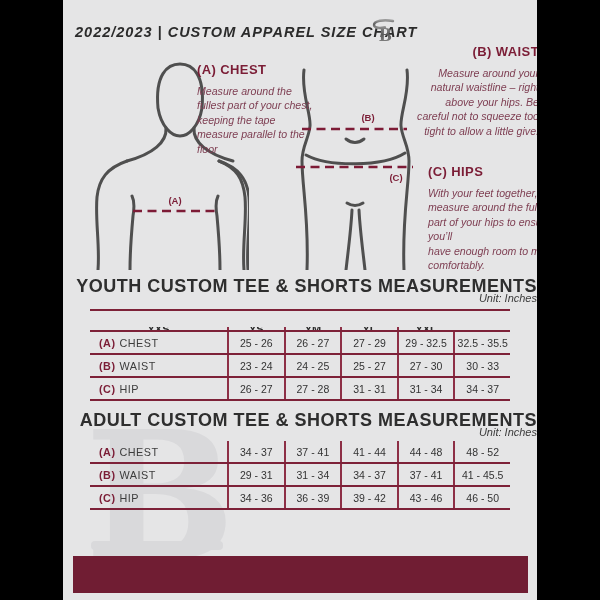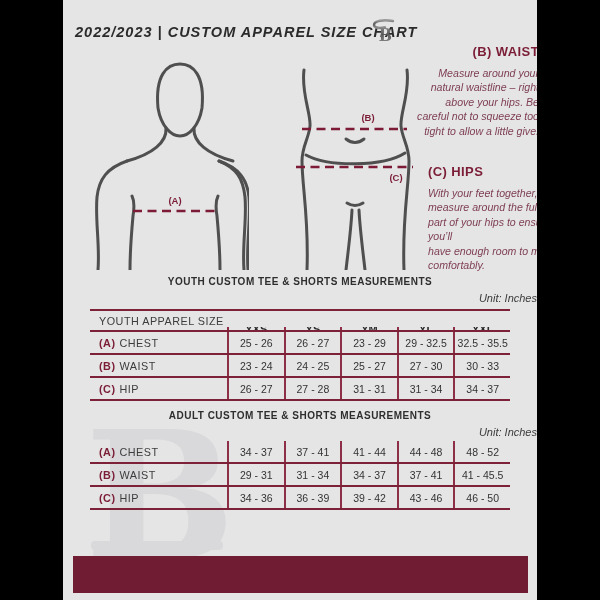--- a/index.html
+++ b/index.html
@@ -30,22 +30,22 @@
                 white-space:pre-line; }
   #chest-col { left:134px; top:62px;  width:118px; }
   #waist-col { left:352px; top:44px;  width:124px;text-align:right; }
   #hips-col  { left:365px; top:164px; width:130px; }
 
   .figure { position:absolute; z-index:1; }
   #figure-chest { left:14px;  top:58px; }
   #figure-hips  { left:225px; top:58px; }
 
   
-  .tbl-title { position:absolute; width:100%; text-align:center; z-index:2;
-               font-size:10px; font-weight:bold; letter-spacing:.5px; color:#2e2e2e; }
+  .tbl-title { position:absolute; width:100%; text-align:right; z-index:2;
+               font-size:18px; font-weight:bold; letter-spacing:.5px; color:#2e2e2e; }
   .tbl-unit  { position:absolute; width:100%; text-align:right; z-index:2;
                font-size:11px; font-style:italic; color:#3b3b3b; }
   #youth-title { top:276px; }  #youth-unit { top:292px; }
   #adult-title { top:410px; }  #adult-unit { top:426px; }
 
   .size-table { position:absolute; left:27px; width:420px; z-index:2; }
   #youth-table { top:309px; }
   #adult-table { top:441px; }
   .tr { display:grid; grid-template-columns:137px repeat(5,1fr);
         border-bottom:2px solid #7d2138; height:23px; }
@@ -115,46 +115,49 @@
       <path d="M71,152 C72,172 75,194 77,212"></path>
     </g>
     <g stroke="#7d1b36" stroke-width="2.6" stroke-dasharray="9 5.5">
       <line x1="14" y1="71" x2="119" y2="71"></line>
       <line x1="8" y1="109" x2="125" y2="109"></line>
     </g>
     <text x="80" y="63" text-anchor="middle" font-size="9.5" font-weight="bold" fill="#7b1d36">(B)</text>
     <text x="108" y="123" text-anchor="middle" font-size="9.5" font-weight="bold" fill="#7b1d36">(C)</text>
   </svg>
 
+  <div class="guide-col" id="chest-col">
+    <div class="guide-heading">(A) CHEST</div>
+    <div class="guide-body">Measure around the fullest part of your chest, keeping the tape measure parallel to the floor</div>
+  </div>
   <div class="guide-col" id="waist-col">
     <div class="guide-heading">(B) WAIST</div>
     <div class="guide-body">Measure around your natural waistline – right above your hips. Be careful not to squeeze too tight to allow a little give.</div>
   </div>
   <div class="guide-col" id="hips-col">
     <div class="guide-heading">(C) HIPS</div>
     <div class="guide-body">With your feet together, measure around the fullest part of your hips to ensure you’ll
 have enough room to move comfortably.</div>
   </div>
 
   <div class="tbl-title" id="youth-title">YOUTH CUSTOM TEE &amp; SHORTS MEASUREMENTS</div>
   <div class="tbl-unit" id="youth-unit">Unit: Inches</div>
   <div class="size-table" id="youth-table">
       <div class="tr head">
-        <div class="td label">YOUTH APPAREL SIZE</div>
         <div class="td size">YXS</div>
         <div class="td size">YS</div>
         <div class="td size">YM</div>
         <div class="td size">YL</div>
         <div class="td size">YXL</div>
       </div>
       <div class="tr">
         <div class="td label"><span class="prefix">(A)</span>CHEST</div>
         <div class="td val">25 - 26</div>
         <div class="td val">26 - 27</div>
-        <div class="td val">23 - 29</div>
+        <div class="td val">27 - 29</div>
         <div class="td val">29 - 32.5</div>
         <div class="td val">32.5 - 35.5</div>
       </div>
       <div class="tr">
         <div class="td label"><span class="prefix">(B)</span>WAIST</div>
         <div class="td val">23 - 24</div>
         <div class="td val">24 - 25</div>
         <div class="td val">25 - 27</div>
         <div class="td val">27 - 30</div>
         <div class="td val">30 - 33</div>

